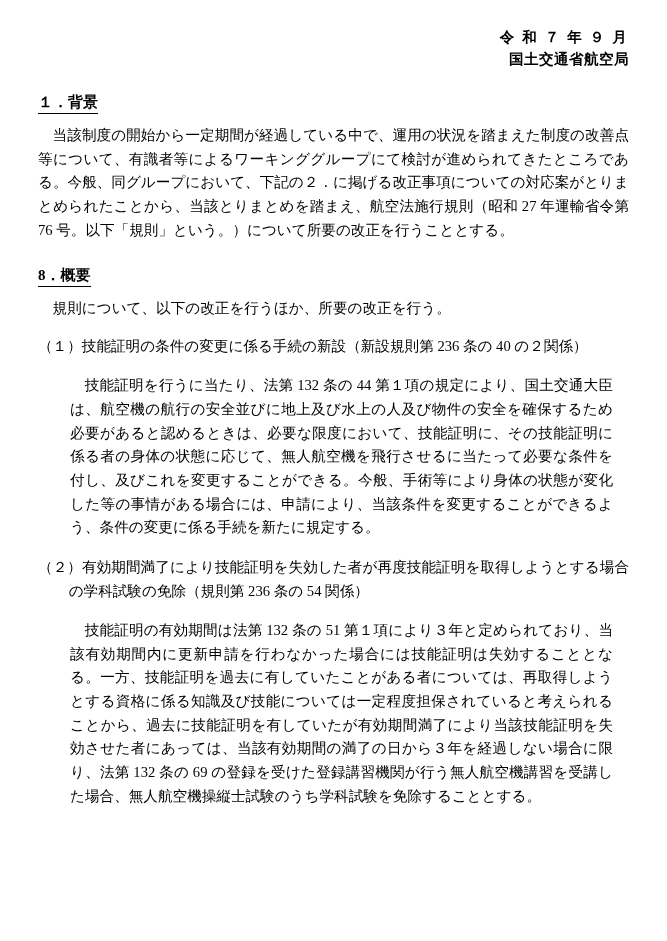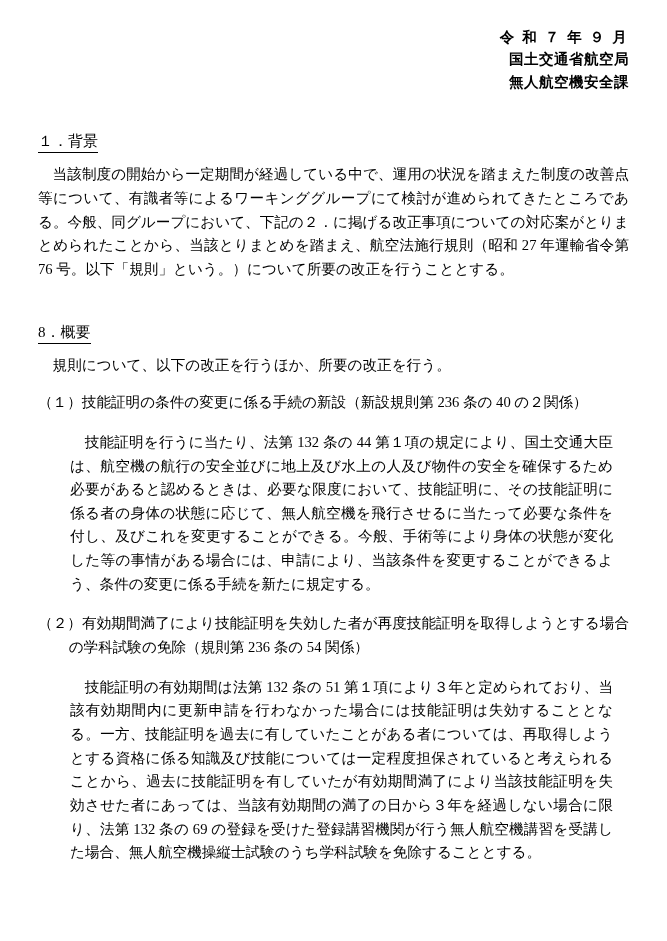--- a/index.html
+++ b/index.html
@@ -37,22 +37,22 @@
   }
   .doc-title {
     text-align: center;
     font-size: 18px;
     font-weight: bold;
     letter-spacing: 0.4px;
     margin: 16px 0 22px 0;
   }
   .section-heading {
     font-size: 15px;
-    font-weight: normal;
-    margin: 17px 0 6px 0;
+    font-weight: bold;
+    margin: 0 0 6px 0;
     display: inline-block;
     border-bottom: 1.5px solid #000;
     padding-bottom: 1px;
   }
   .section-heading-wrap {
     margin: 14px 0 4px 0;
   }
   p.body-text {
     font-size: 14.6px;
     line-height: 1.62;
@@ -90,21 +90,20 @@
   .spacer-sm { height: 8px; }
 </style>
 </head>
 <body>
 
 <div class="page">
 
   <div class="header-block">
     <div class="header-date">令 和 ７ 年 ９ 月</div>
     <div>国土交通省航空局</div>
-    <div>無人航空機安全課</div>
   </div>
 
 
   <div class="section-heading-wrap">
     <span class="section-heading">１．背景</span>
   </div>
   <p class="body-text">当該制度の開始から一定期間が経過している中で、運用の状況を踏まえた制度の改善点等について、有識者等によるワーキンググループにて検討が進められてきたところである。今般、同グループにおいて、下記の２．に掲げる改正事項についての対応案がとりまとめられたことから、当該とりまとめを踏まえ、航空法施行規則（昭和 27 年運輸省令第 76 号。以下「規則」という。）について所要の改正を行うこととする。</p>
 
   <div class="spacer-sm"></div>
 

